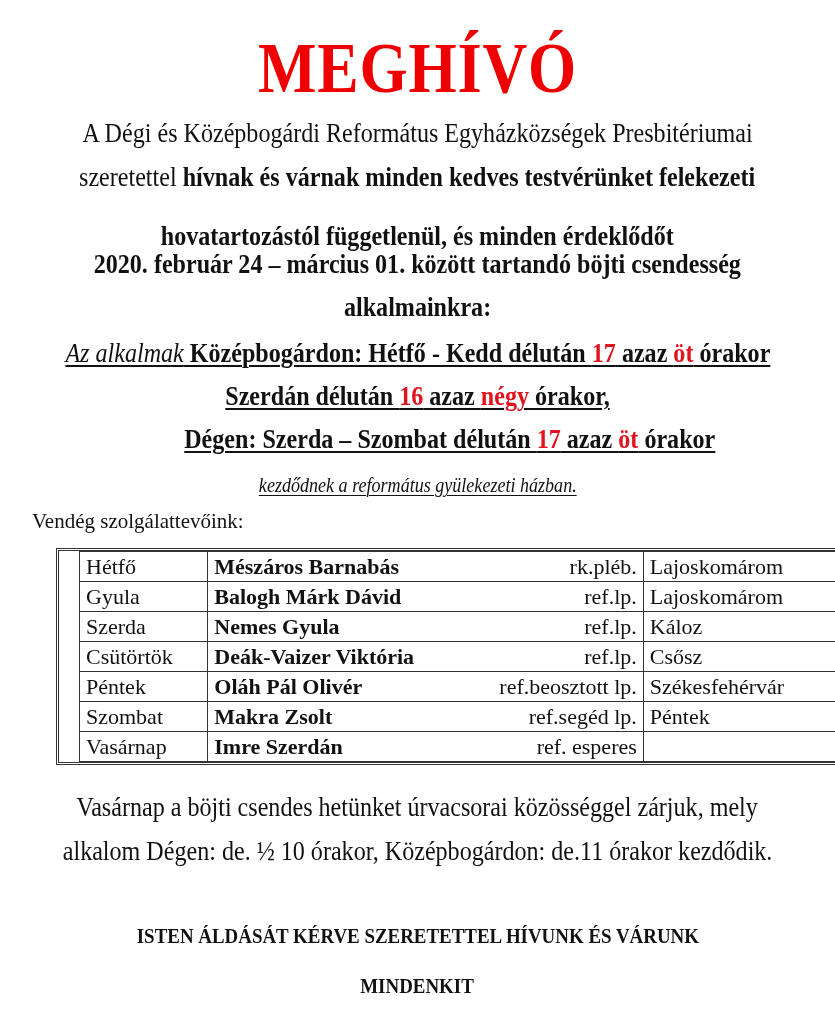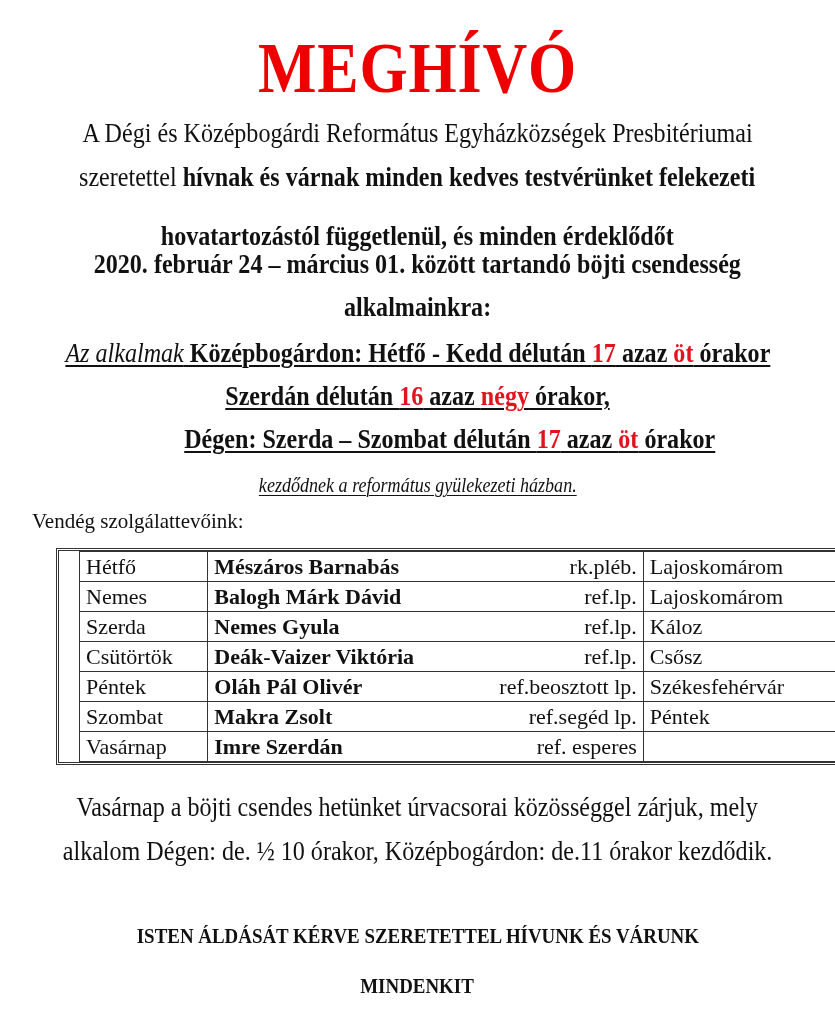--- a/index.html
+++ b/index.html
@@ -84,21 +84,21 @@
 <div class="tbl-wrap">
   <table>
     <tbody>
       <tr>
         <td class="day">Hétfő</td>
         <td class="name nm">Mészáros Barnabás</td>
         <td class="role">rk.pléb.</td>
         <td class="place">Lajoskomárom</td>
       </tr>
       <tr>
-        <td class="day">Nemes</td>
+        <td class="day">Gyula</td>
         <td class="name nm">Balogh Márk Dávid</td>
         <td class="role">ref.lp.</td>
         <td class="place">Lajoskomárom</td>
       </tr>
       <tr>
         <td class="day">Szerda</td>
         <td class="name nm">Nemes Gyula</td>
         <td class="role">ref.lp.</td>
         <td class="place">Káloz</td>
       </tr>

